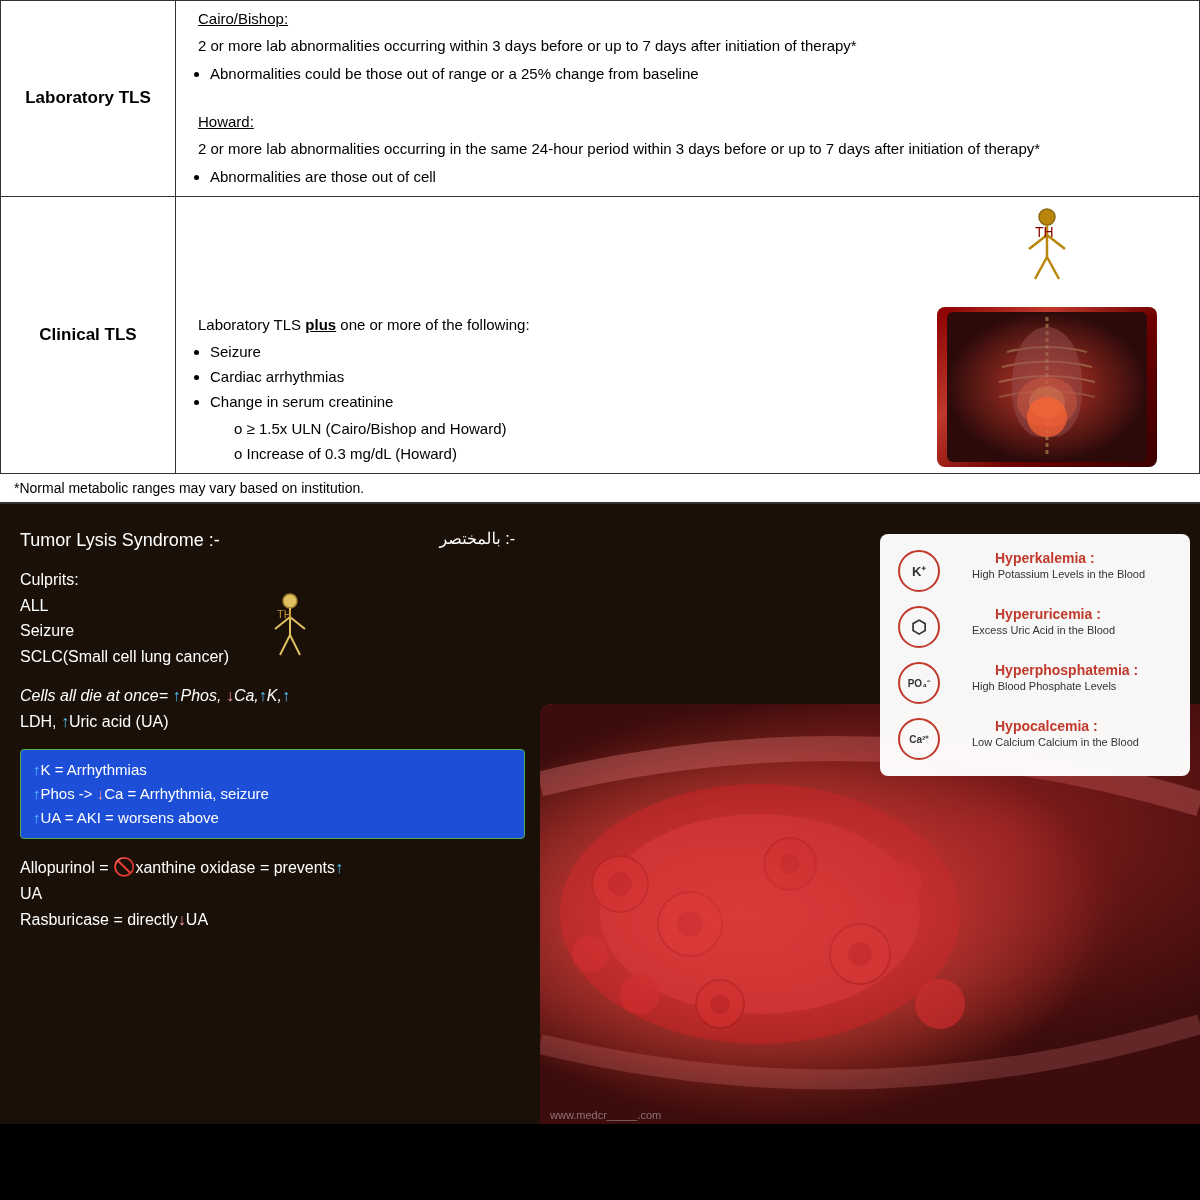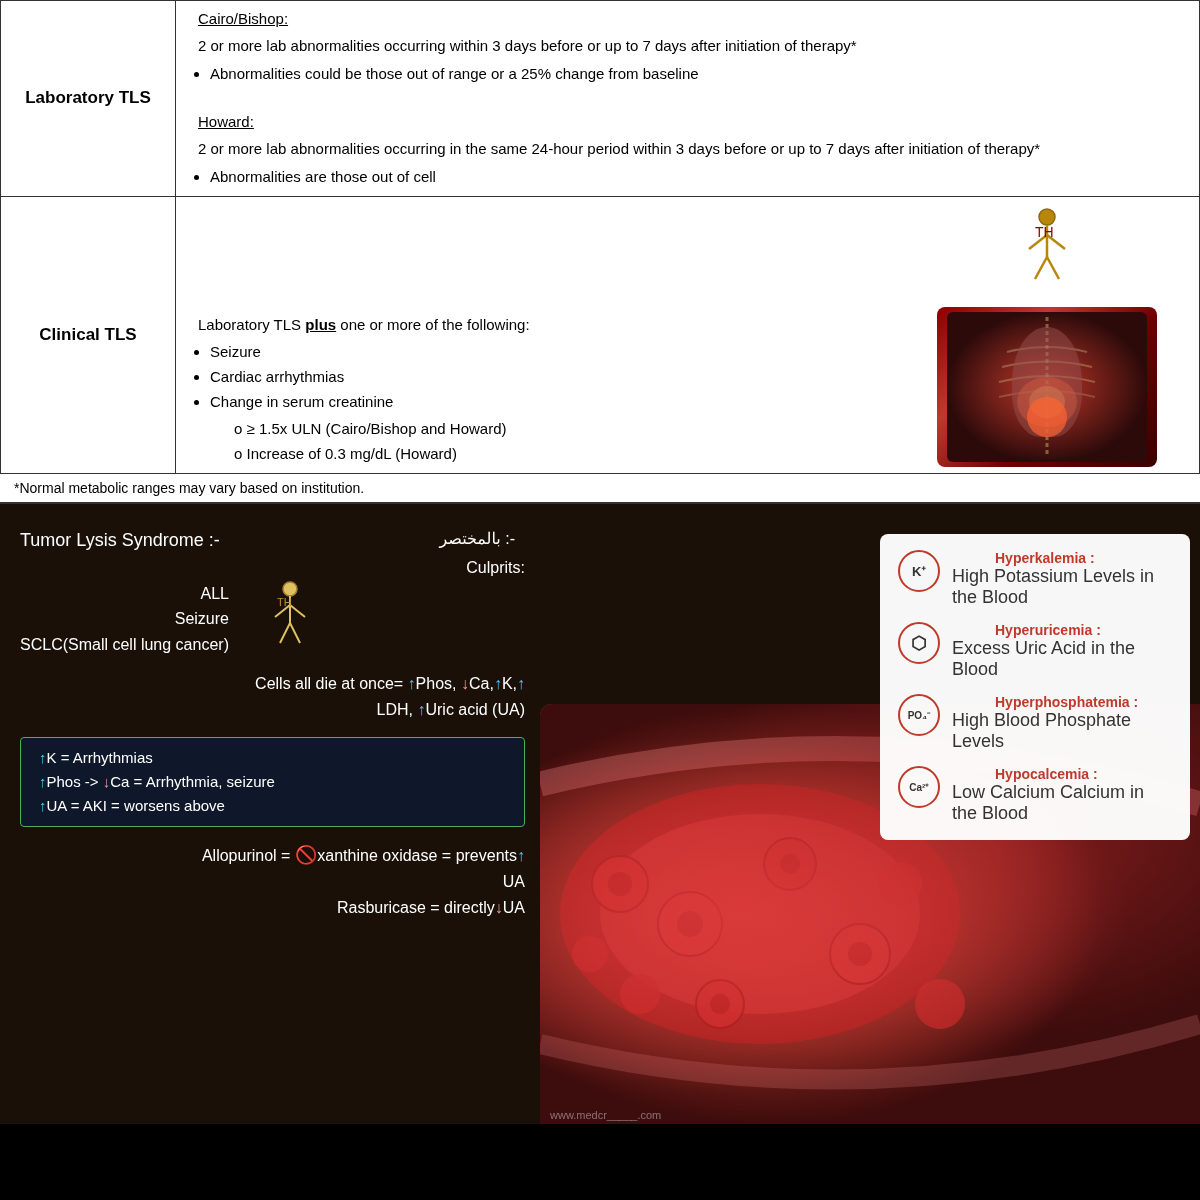--- a/index.html
+++ b/index.html
@@ -158,38 +158,38 @@
       padding: 22px 20px 20px 20px;
       color: #fff;
       font-size: 16px;
       line-height: 1.6;
       position: relative;
       z-index: 2;
     }
 
     .bottom-left .title-line {
       font-size: 18px;
+      margin-bottom: 12px;
     }
 
     .bottom-left .arabic-text {
       position: absolute;
       right: 30px;
       top: 22px;
       font-size: 16px;
     }
 
     .bottom-left .section-block {
       margin-bottom: 14px;
-      text-align: right;
     }
 
     .bottom-left .green-box {
-      background: #0f172a;
+      background: #1d4ed8;
       border: 1px solid #4caf50;
-      padding: 8px 18px;
+      padding: 8px 12px;
       border-radius: 4px;
       margin-bottom: 14px;
       font-size: 15px;
     }
 
     .bottom-right {
       flex: 1;
       position: relative;
     }
 
@@ -250,21 +250,22 @@
     .info-text .info-title {
       color: #c0392b;
       font-weight: bold;
       font-size: 14px;
       display: block;
       padding-left: 43px;
     }
 
     .info-text .info-desc {
       color: #333;
-      font-size: 18px;
+      font-size: 11px;
+      margin-left: 20px;
     }
   </style>
 </head>
 <body>
 
 <div class="top-section">
   <table class="tls-table">
     <tbody>
         <tr>
       <td class="row-label">Laboratory TLS</td>
@@ -364,21 +365,21 @@
             <line x1="25" y1="24" x2="40" y2="36" stroke="#e0c060" stroke-width="2"></line>
             <line x1="25" y1="42" x2="15" y2="62" stroke="#e0c060" stroke-width="2"></line>
             <line x1="25" y1="42" x2="35" y2="62" stroke="#e0c060" stroke-width="2"></line>
             <text x="12" y="25" font-size="11" fill="#c09030">TH</text>
           </svg>
         </div>
       </div>
     </div>
 
     <div class="section-block">
-      <div style="color:#fff;">
+      <div style="color:#fff;font-style:italic;">
         Cells all die at once= <span style="color:#4fc3f7;">↑</span>Phos, <span style="color:#ef9a9a;">↓</span>Ca,<span style="color:#4fc3f7;">↑</span>K,<span style="color:#4fc3f7;">↑</span>
       </div>
       <div style="color:#fff;">
         LDH, <span style="color:#4fc3f7;">↑</span>Uric acid (UA)
       </div>
     </div>
 
     <div class="green-box">
       <div><span style="color:#4fc3f7;">↑</span>K = Arrhythmias</div>
       <div><span style="color:#4fc3f7;">↑</span>Phos -&gt; <span style="color:#ef9a9a;">↓</span>Ca = Arrhythmia, seizure</div>

